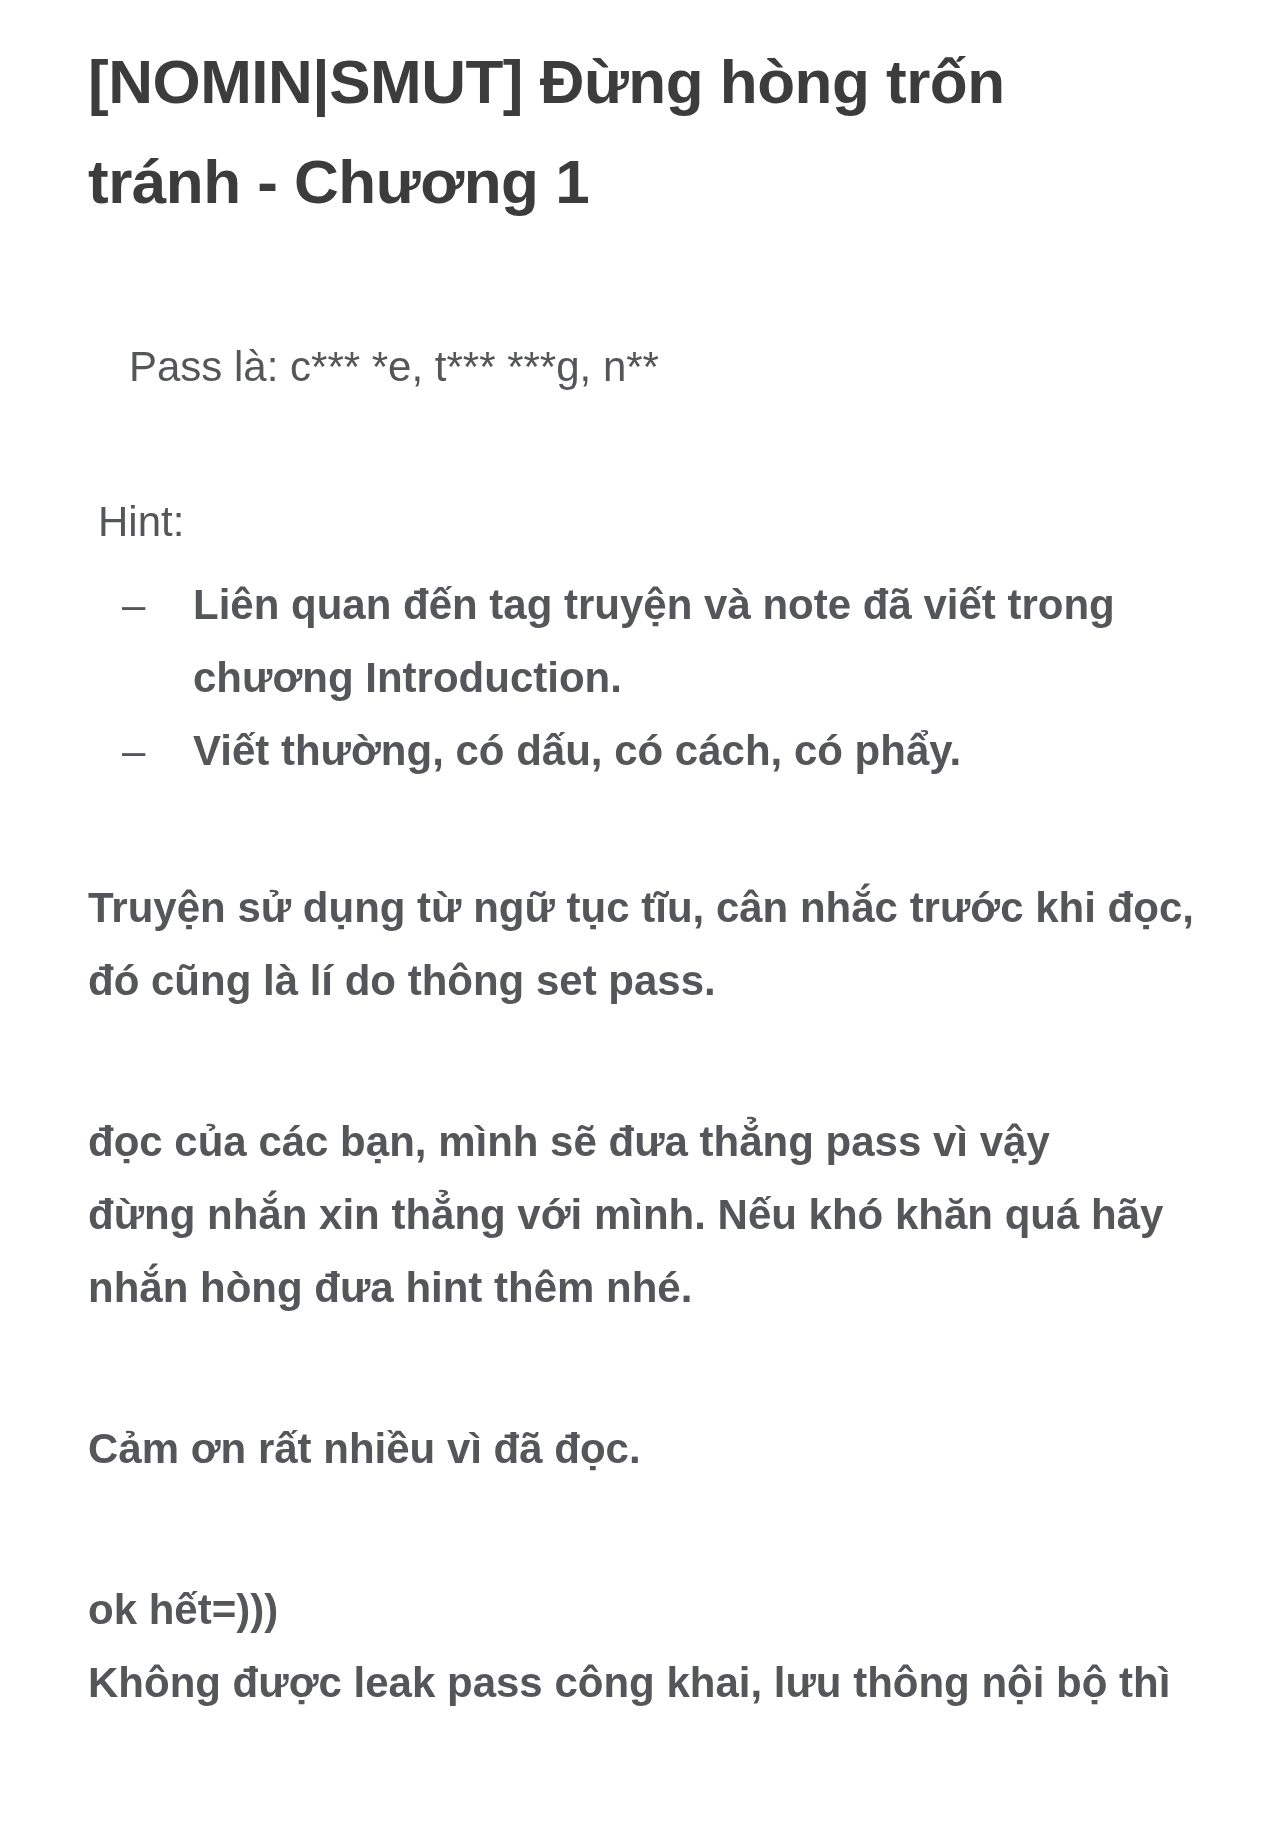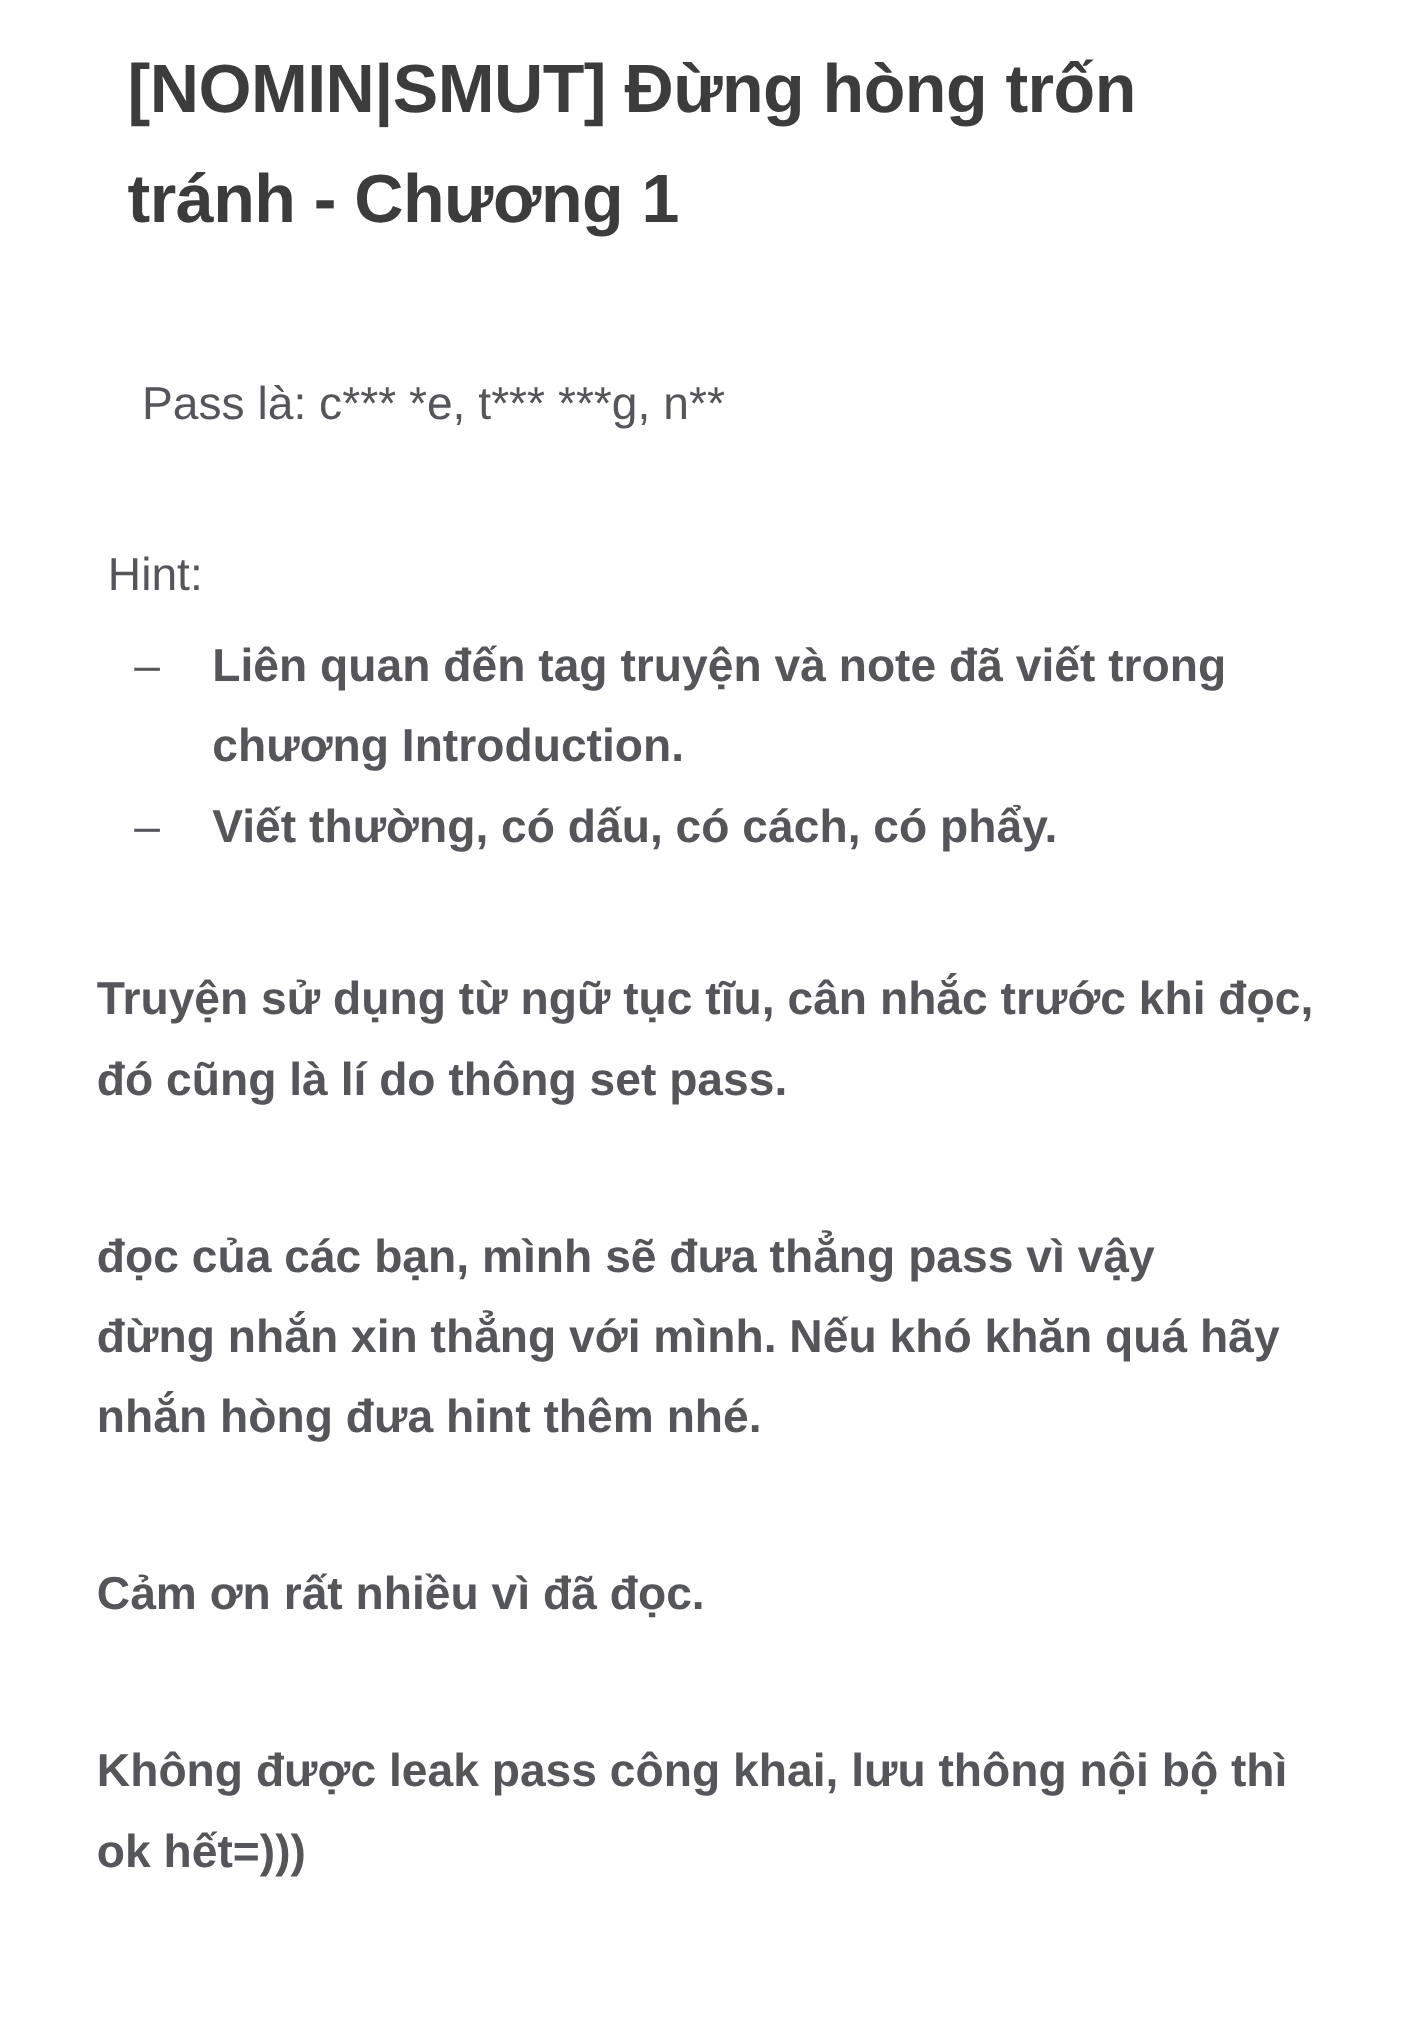--- a/index.html
+++ b/index.html
@@ -21,21 +21,20 @@
     margin: 0 0 98px 0;
     font-size: 62px;
     font-weight: bold;
     line-height: 100px;
     letter-spacing: -0.5px;
     color: var(--title-color, #3c3c3c);
   }
   .tline {
     display: block;
     white-space: nowrap;
-    margin-left: 28px;
   }
   .body-text {
     font-size: 42px;
     line-height: 73px;
     font-weight: normal;
     margin: 0;
   }
   .pass {
     margin-bottom: 82px;
     margin-left: 41px;
@@ -102,17 +101,17 @@
     <span class="line">đọc của các bạn, mình sẽ đưa thẳng pass vì vậy</span>
     <span class="line">đừng nhắn xin thẳng với mình. Nếu khó khăn quá hãy</span>
     <span class="line">nhắn hòng đưa hint thêm nhé.</span>
   </p>
 
   <p class="body-text para">
     <span class="line">Cảm ơn rất nhiều vì đã đọc.</span>
   </p>
 
   <p class="body-text para">
+    <span class="line">ok hết=)))</span>
     <span class="line">Không được leak pass công khai, lưu thông nội bộ thì</span>
-    <span class="line">ok hết=)))</span>
   </p>
 
 </div>
 
 </body></html>

